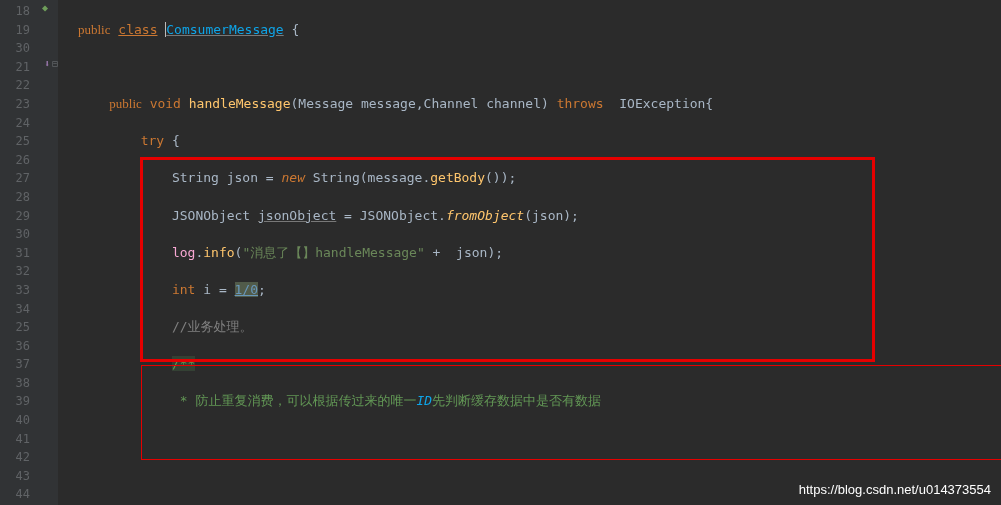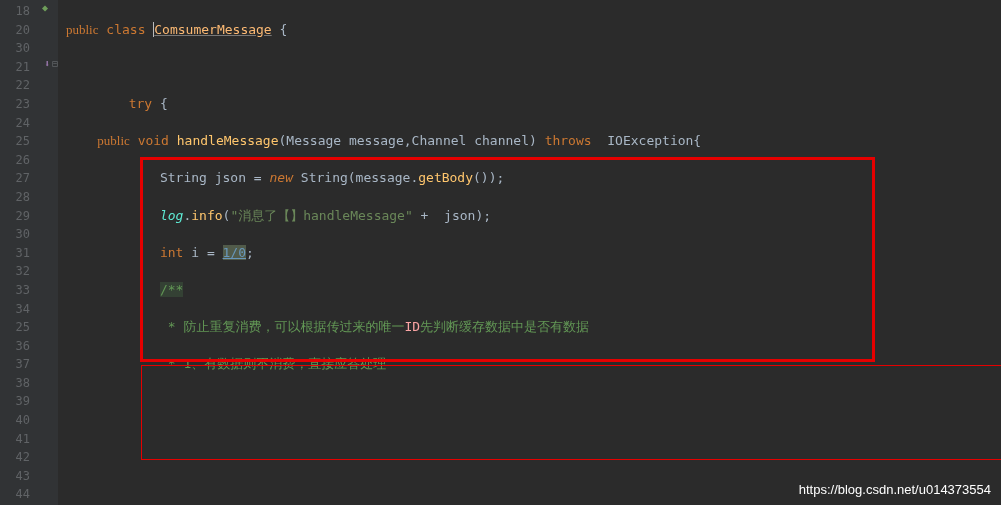--- a/index.html
+++ b/index.html
@@ -38,40 +38,40 @@
   font-size: 10px;
 }
 .code {
   flex: 1;
   padding-top: 2px;
   padding-left: 8px;
   position: relative;
   white-space: pre;
   line-height: 18.6px;
 }
-.line { height: 18.6px; }
+.line { height: 18.6px; margin-left: 12px; }
 .k-public { color: #cc7832; font-family: Liberation Serif, serif; }
-.k-class { color: #cc7832; }
+.k-class { color: #cc7832; text-decoration: underline; }
 .k-void { color: #cc7832; }
 .k-new { color: #cc7832; font-style: italic; }
 .k-throws { color: #cc7832; }
 .k-int { color: #cc7832; }
 .k-try { color: #cc7832; }
-.classname { color: #fdba74; }
+.classname { color: #0ea5e9; }
 .annot { color: #bbb529; }
 .annotparam { color: #9876aa; font-style: italic; }
 .method { color: #ffc66d; }
 .methodstatic { color: #ffc66d; font-style: italic; }
 .string { color: #6a8759; }
 .comment { color: #808080; }
 .doccomment { color: #629755; }
 .docback { background: #344134; color:#629755; }
-.doctag { color: #fca5a5; }
+.doctag { color: #0ea5e9; font-style: italic; }
 .field { color: #9876aa; font-style: italic; }
-.logvar { color: #5eead4; font-style: italic; }
+.logvar { color: #f9a8d4; }
 .num { color: #6897bb; text-decoration: underline; }
 .highlight { background: #515b4a; }
 .underline { text-decoration: underline; text-decoration-color: #787878; }
 .brace { color: #a9b7c6; }
 .red-box-thick {
   position: absolute;
   border: 3px solid #e60000;
   pointer-events: none;
 }
 .red-box-thin {
@@ -88,21 +88,21 @@
   font-size: 13px;
 }
 .cursor { border-left: 1px solid #bbb; }
 </style>
 </head>
 <body>
 
 <div class="editor">
   <div class="gutter" id="gutter">
       <div class="line">18</div>
-      <div class="line">20</div>
+      <div class="line">19</div>
       <div class="line">30</div>
       <div class="line">21</div>
       <div class="line">22</div>
       <div class="line">23</div>
       <div class="line">24</div>
       <div class="line">25</div>
       <div class="line">26</div>
       <div class="line">27</div>
       <div class="line">28</div>
       <div class="line">29</div>
@@ -123,28 +123,29 @@
       <div class="line">44</div>
     </div>
   <div class="gutter-icons">
     <span class="gutter-icon" style="top:2px;left:2px;color:#6e9e5a">◆</span>
     <span class="gutter-icon" style="top:58px;left:4px;color:#9876aa">⬇</span>
     <span class="gutter-icon" style="top:58px;right:0px;color:#606366">⊟</span>
   </div>
   <div class="code">
 <div class="line"><span class="k-public">public</span> <span class="k-class">class</span> <span class="cursor"></span><span class="classname underline">ComsumerMessage</span> <span class="brace">{</span></div>
 <div class="line"></div>
+<div class="line">    <span class="k-public">public</span> <span class="k-void">void</span> <span class="method">handleMessage</span><span>(Message message,Channel channel)</span> <span class="k-throws">throws</span><span>  IOException{</span></div>
 <div class="line">        <span class="k-try">try</span><span> {</span></div>
-<div class="line">    <span class="k-public">public</span> <span class="k-void">void</span> <span class="method">handleMessage</span><span>(Message message,Channel channel)</span> <span class="k-throws">throws</span><span>  IOException{</span></div>
 <div class="line">            <span>String </span><span>json = </span><span class="k-new">new</span><span> String(message.</span><span class="method">getBody</span><span>());</span></div>
+<div class="line">            <span>JSONObject </span><span class="underline">jsonObject</span><span> = JSONObject.</span><span class="methodstatic">fromObject</span><span>(json);</span></div>
 <div class="line">            <span class="logvar">log</span><span>.</span><span class="method">info</span><span>(</span><span class="string">"消息了【】handleMessage"</span><span> +  json);</span></div>
 <div class="line">            <span class="k-int">int</span><span> i = </span><span class="num highlight">1/0</span><span>;</span></div>
+<div class="line">            <span class="comment">//业务处理。</span></div>
 <div class="line">            <span class="docback">/**</span></div>
 <div class="line">            <span class="doccomment"> * 防止重复消费，可以根据传过来的唯一</span><span class="doctag">ID</span><span class="doccomment">先判断缓存数据中是否有数据</span></div>
-<div class="line">            <span class="doccomment"> * 1、有数据则不消费，直接应答处理</span></div>
 <div class="line">            </div>
 
 
 
 
 
 
 
 
 

